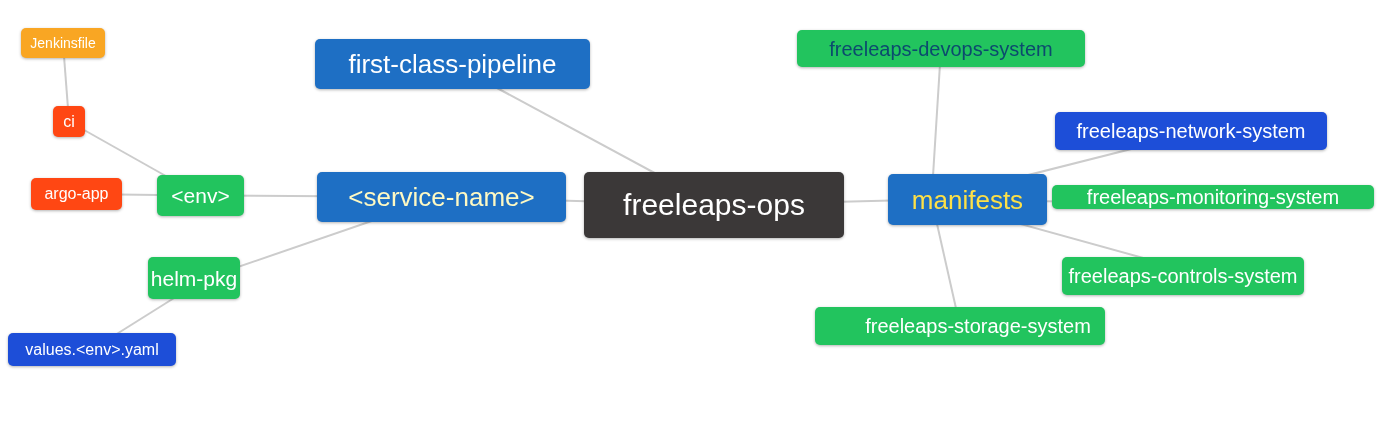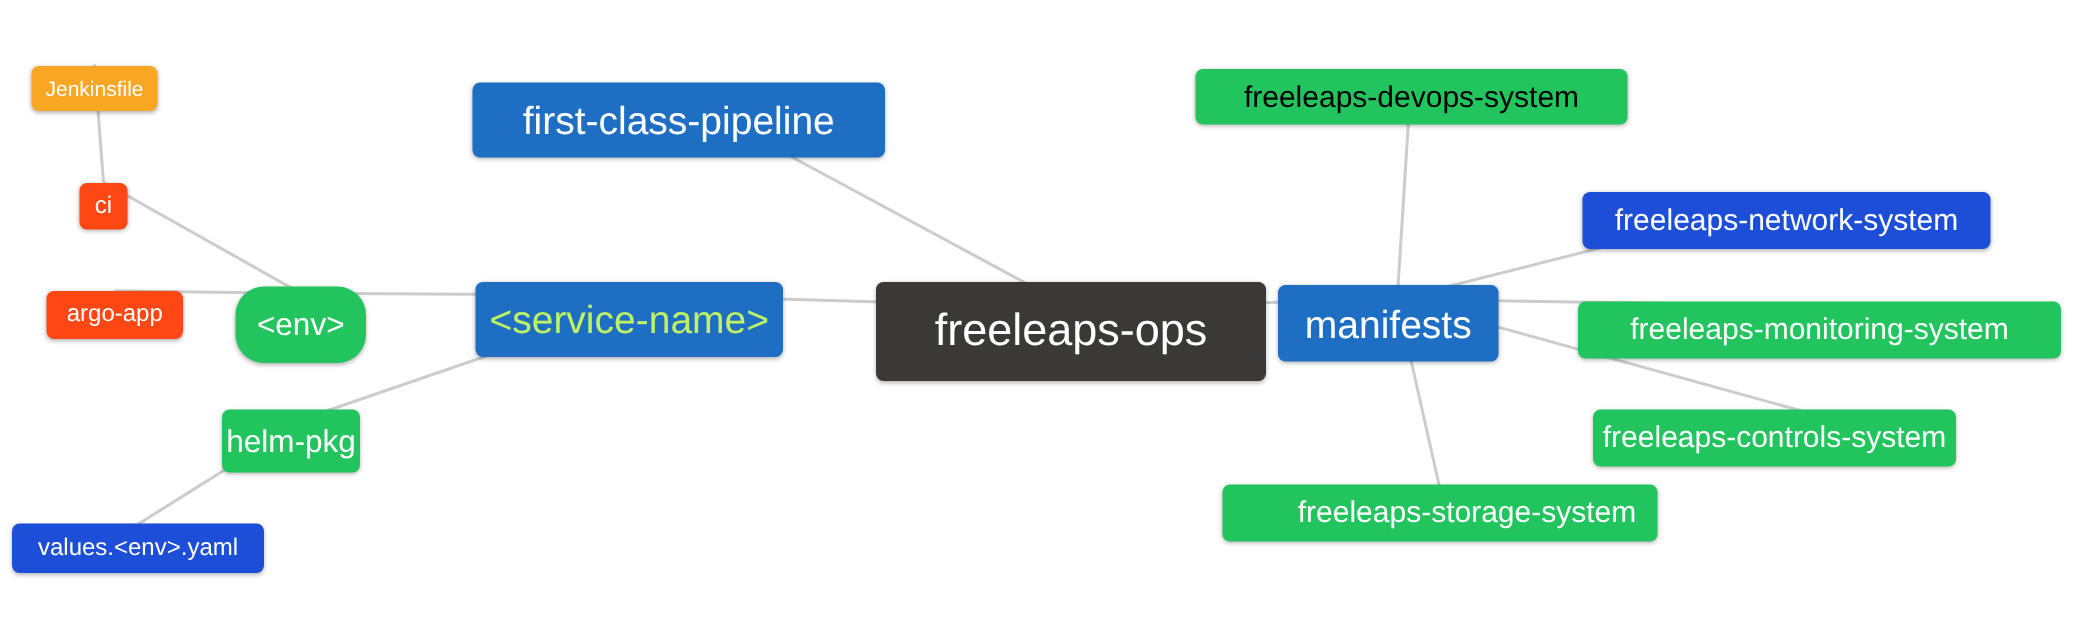--- a/index.html
+++ b/index.html
@@ -29,21 +29,20 @@
     display: flex;
     align-items: center;
     justify-content: center;
     color: #ffffff;
     border-radius: 5px;
     box-shadow: 0 1px 3px rgba(0,0,0,0.30);
     white-space: nowrap;
     line-height: 1;
     cursor: pointer;
     box-sizing: border-box;
-    margin-top: 16px;
   }
   .node span {
     pointer-events: none;
   }
 </style>
 </head>
 <body>
 
 <div class="canvas">
   <svg class="edge-layer" viewBox="0 0 1390 421" xmlns="http://www.w3.org/2000/svg">
@@ -64,48 +63,48 @@
     </svg>
 <div class="node" style="left: 21px; top: 28px; width: 84px; height: 30px; font-size: 14px; background: rgb(249, 166, 35); color: rgb(255, 255, 255);">
       <span>Jenkinsfile</span>
     </div>
     <div class="node" style="left: 53px; top: 106px; width: 32px; height: 31px; font-size: 16px; background: rgb(255, 71, 19); color: rgb(255, 255, 255);">
       <span>ci</span>
     </div>
     <div class="node" style="left: 31px; top: 178px; width: 91px; height: 32px; font-size: 16px; background: rgb(255, 71, 19); color: rgb(255, 255, 255);">
       <span>argo-app</span>
     </div>
-    <div class="node" style="left: 157px; top: 175px; width: 87px; height: 51px; font-size: 21px; background: rgb(34, 196, 94); color: rgb(255, 255, 255); border-radius: 19px;">
+    <div class="node" style="left: 157px; top: 175px; width: 87px; height: 41px; font-size: 21px; background: rgb(34, 196, 94); color: rgb(255, 255, 255);">
       <span>&lt;env&gt;</span>
     </div>
     <div class="node" style="left: 148px; top: 257px; width: 92px; height: 42px; font-size: 21px; background: rgb(34, 196, 94); color: rgb(255, 255, 255);">
       <span>helm-pkg</span>
     </div>
     <div class="node" style="left: 8px; top: 333px; width: 168px; height: 33px; font-size: 16px; background: #1d4ed8; color: rgb(255, 255, 255);">
       <span>values.&lt;env&gt;.yaml</span>
     </div>
     <div class="node" style="left: 315px; top: 39px; width: 275px; height: 50px; font-size: 26px; background: rgb(30, 111, 196); color: rgb(255, 255, 255);">
       <span>first-class-pipeline</span>
     </div>
-    <div class="node" style="left: 317px; top: 172px; width: 205px; height: 50px; font-size: 26px; background: rgb(30, 111, 196); color: #bef264;">
+    <div class="node" style="left: 317px; top: 172px; width: 249px; height: 50px; font-size: 26px; background: rgb(30, 111, 196); color: #fef9c3;">
       <span>&lt;service-name&gt;</span>
     </div>
     <div class="node" style="left: 584px; top: 172px; width: 260px; height: 66px; font-size: 30px; background: rgb(59, 56, 56); color: rgb(255, 255, 255);">
       <span>freeleaps-ops</span>
     </div>
-    <div class="node" style="left: 852px; top: 174px; width: 147px; height: 51px; font-size: 26px; background: rgb(30, 111, 196); color: #ffffff;">
+    <div class="node" style="left: 888px; top: 174px; width: 159px; height: 51px; font-size: 26px; background: rgb(30, 111, 196); color: #fde047;">
       <span>manifests</span>
     </div>
-    <div class="node" style="left: 797px; top: 30px; width: 288px; height: 37px; font-size: 20px; background: rgb(34, 196, 94); color: #000000;">
+    <div class="node" style="left: 797px; top: 30px; width: 288px; height: 37px; font-size: 20px; background: rgb(34, 196, 94); color: #0c4a6e;">
       <span>freeleaps-devops-system</span>
     </div>
     <div class="node" style="left: 1055px; top: 112px; width: 272px; height: 38px; font-size: 20px; background: #1d4ed8; color: rgb(255, 255, 255);">
       <span>freeleaps-network-system</span>
     </div>
-    <div class="node" style="left: 1052px; top: 185px; width: 322px; height: 38px; font-size: 20px; background: rgb(34, 196, 94); color: rgb(255, 255, 255);">
+    <div class="node" style="left: 1052px; top: 185px; width: 322px; height: 24px; font-size: 20px; background: rgb(34, 196, 94); color: rgb(255, 255, 255);">
       <span>freeleaps-monitoring-system</span>
     </div>
     <div class="node" style="left: 1062px; top: 257px; width: 242px; height: 38px; font-size: 20px; background: rgb(34, 196, 94); color: rgb(255, 255, 255);">
       <span>freeleaps-controls-system</span>
     </div>
     <div class="node" style="left: 815px; top: 307px; width: 290px; height: 38px; font-size: 20px; background: rgb(34, 196, 94); color: rgb(255, 255, 255); padding-left: 36px;">
       <span>freeleaps-storage-system</span>
     </div>
   </div>
 

